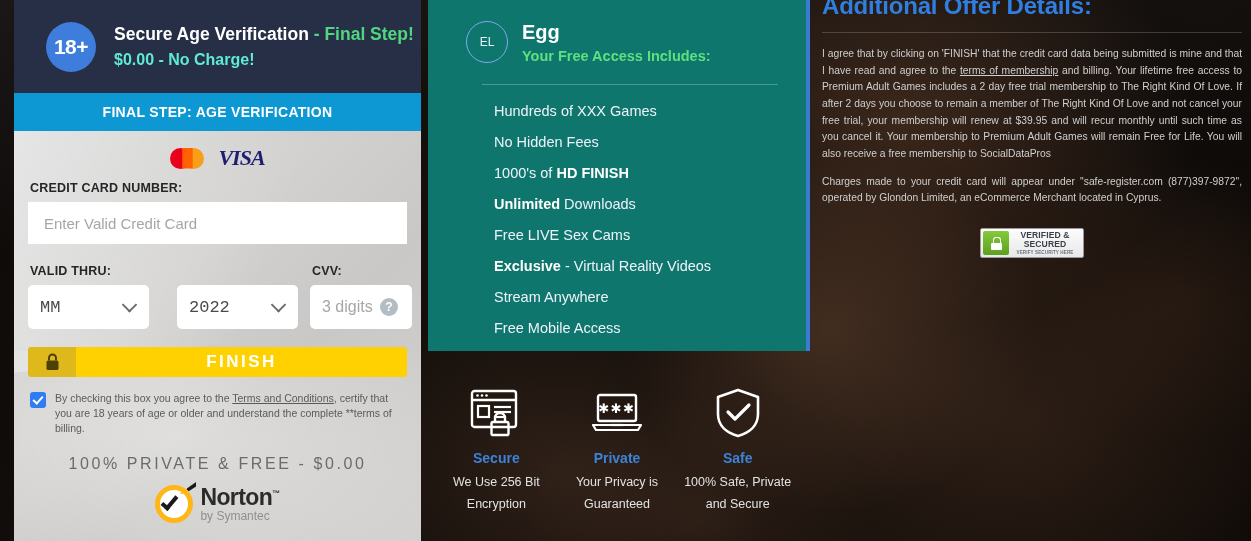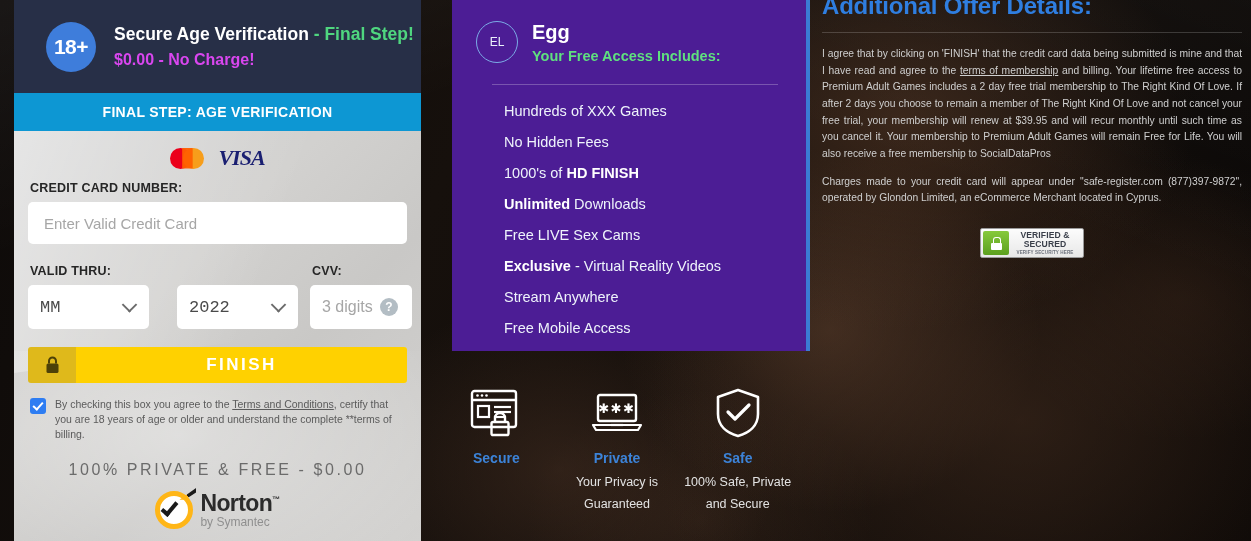--- a/index.html
+++ b/index.html
@@ -42,21 +42,21 @@
   .badge18 {
     width: 50px; height: 50px; border-radius: 50%;
     background: #3e7ddb; color: #fff;
     display: flex; align-items: center; justify-content: center;
     font-weight: bold; font-size: 21px; letter-spacing: -0.5px;
     flex: 0 0 auto;
   }
   .lp-header-text { line-height: 1.55; }
   .lp-title { color: #ffffff; font-size: 17.5px; font-weight: bold; white-space: nowrap; }
   .lp-title .final { color: #4fd67f; }
-  .lp-sub { color: #d946ef; font-size: 16px; font-weight: bold; }
+  .lp-sub { color: #5eead4; font-size: 16px; font-weight: bold; }
 
   .lp-stepbar {
     height: 38px; background: #0d97d3; color:#fff;
     display: flex; align-items: center; justify-content: center;
     font-size: 14px; font-weight: bold; letter-spacing: 0.3px;
     position: relative;
   }
   .lp-stepbar .notch {
     position: absolute; left: 50%; bottom: -9px; transform: translateX(-50%);
     width: 0; height: 0; border-left: 10px solid transparent;
@@ -85,21 +85,21 @@
   .mc i { position: absolute; top: 0; width: 21px; height: 21px; border-radius: 50%; display:block;}
   .mc .r { left: 0; background: #eb001b; }
   .mc .y { right: 0; background: #f79e1b; }
   .mc .o { left: 6.5px; width: 21px; background: #ff5f00; opacity: .95;
            clip-path: polygon(25% 0,75% 0,75% 100%,25% 100%); border-radius:0;}
   .visa { color:#1a1f71; font-style: italic; font-weight: bold; font-size: 22px; letter-spacing:-1px;
           font-family:"Liberation Serif", serif;}
 
   .field-label { color:#262626; font-weight: bold; font-size: 12.5px; letter-spacing:.2px; margin: 4px 0 7px 2px;}
   .cc-input {
-    width: 100%; height: 42px; border: none; border-radius: 5px; background: #fff;
+    width: 100%; height: 42px; border: none; border-radius: 0; background: #fff;
     padding: 0 16px; font-size: 15px; color: #444; font-family:"Liberation Sans", sans-serif;
   }
   .cc-input::placeholder { color: #a6a6a6; }
 
   .row2 { display:flex; gap: 12px; margin-top: 16px; }
   .col-thru { flex: 0 0 254px; }
   .col-cvv  { flex: 1 1 auto; }
   .selects { display:flex; gap: 28px; font-family: Liberation Mono, monospace; }
   .sel {
     position: relative; width: 121px; height: 44px; background:#fff; border-radius:5px;
@@ -117,21 +117,21 @@
   .cvv-input { border:none; outline:none; font-size:16px; color:#555; width:78px; background:transparent;
                font-family:"Liberation Sans", sans-serif;}
   .cvv-input::placeholder { color:#a6a6a6; }
   .help {
     position:absolute; right: 14px; top: 50%; transform: translateY(-50%);
     width: 18px; height: 18px; border-radius: 50%; background:#b3bdc4; color:#fff;
     font-size: 12px; font-weight: bold; display:flex; align-items:center; justify-content:center;
   }
 
   .finish-btn {
-    display:flex; width: 100%; height: 36px; margin-top: 18px; border-radius: 3px; overflow:hidden;
+    display:flex; width: 100%; height: 30px; margin-top: 18px; border-radius: 3px; overflow:hidden;
     cursor: pointer;
   }
   .finish-lock {
     width: 48px; background:#dfb91b; display:flex; align-items:center; justify-content:center;
   }
   .finish-main {
     flex:1; background:#ffd100; display:flex; align-items:center; justify-content:center;
     color:#fff; font-size:17px; font-weight:bold; letter-spacing:2.5px;
   }
 
@@ -164,21 +164,21 @@
     clip-path: polygon(0 100%, 100% 0, 100% 38%, 32% 100%);
   }
   .norton-word { line-height:1; }
   .norton-word .n1 { font-size: 23px; font-weight:bold; color:#2b2b2b; letter-spacing:-0.6px;}
   .norton-word .n1 sup { font-size: 8px; vertical-align: super; }
   .norton-word .n2 { font-size: 12px; color:#8f8f8f; margin-top:1px; }
 
   
   #mid-panel { position:absolute; left: 428px; top: 0; width: 378px; z-index: 4;}
   .offer-card {
-    background: #4c1d95; padding: 18px 28px 22px 24px; height: 351px; margin-left: 24px;
+    background: #0f766e; padding: 18px 28px 22px 38px; height: 351px;
   }
   .offer-head { display:flex; align-items:center; gap: 14px; }
   .avatar {
     width: 42px; height: 42px; border-radius:50%; border: 1.5px solid #7babe6;
     color:#eaf1fb; font-size: 12px; display:flex; align-items:center; justify-content:center;
     flex:0 0 auto;
   }
   .offer-head-text { line-height:1.4; }
   .offer-name { color:#fff; font-size: 20px; font-weight: bold; }
   .offer-tag { color:#5fe07f; font-size: 14.5px; font-weight: bold; }
@@ -359,20 +359,21 @@
             <circle cx="16.5" cy="6.5" r="1.3" fill="#fff"></circle>
             <rect x="8" y="17" width="11" height="11" fill="none" stroke="#fff" stroke-width="2.2"></rect>
             <line x1="24" y1="18" x2="41" y2="18" stroke="#fff" stroke-width="2.2"></line>
             <line x1="24" y1="23" x2="41" y2="23" stroke="#fff" stroke-width="2.2"></line>
             <line x1="24" y1="28" x2="35" y2="28" stroke="#fff" stroke-width="2.2"></line>
             <path d="M25 33v-4a5 5 0 0 1 10 0v4" fill="none" stroke="#fff" stroke-width="2.4"></path>
             <rect x="21.5" y="33" width="17" height="13" rx="1.6" fill="none" stroke="#fff" stroke-width="2.4"></rect>
           </svg>
         </div>
         <div class="trust-title">Secure</div>
+        <div class="trust-desc">We Use 256 Bit Encryption</div>
       </div>
       <div class="trust-col">
         <div class="trust-icon">
           <svg width="52" height="42" viewBox="0 0 52 42">
             <rect x="7" y="3" width="38" height="26" rx="2" fill="none" stroke="#fff" stroke-width="2.4"></rect>
             <text x="26" y="21" font-size="13" fill="#fff" text-anchor="middle" font-family="DejaVu Sans, sans-serif" letter-spacing="1.5">✱✱✱</text>
             <path d="M2 33h48l-3 5H5z" fill="none" stroke="#fff" stroke-width="2.2" stroke-linejoin="round"></path>
             <line x1="20" y1="33" x2="32" y2="33" stroke="#fff" stroke-width="2.2"></line>
           </svg>
         </div>

